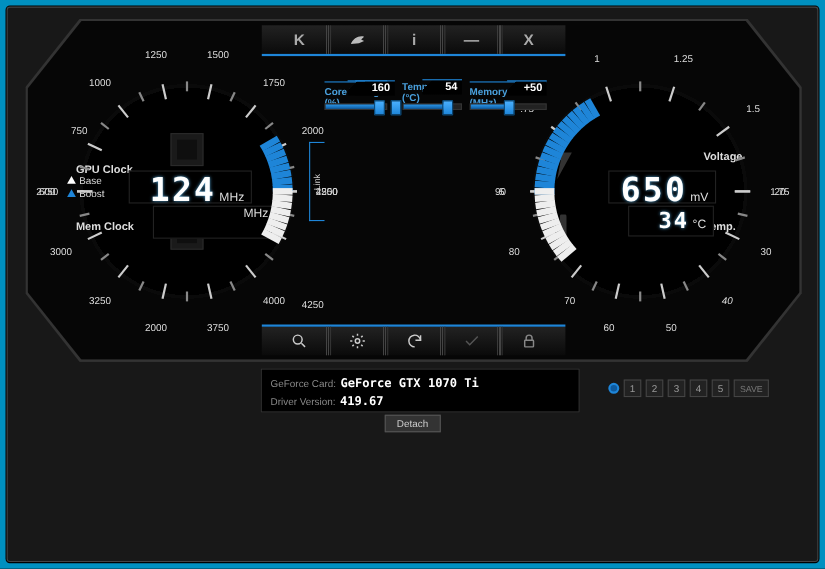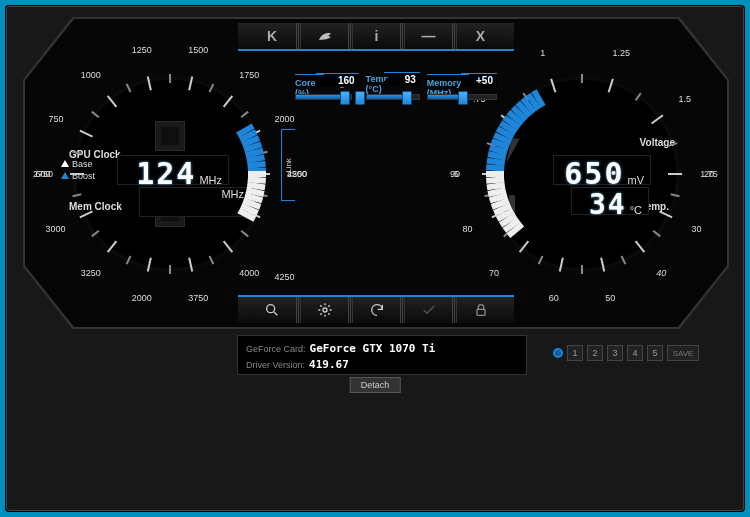--- a/index.html
+++ b/index.html
@@ -183,21 +183,21 @@
         <span class="digital">124</span>
         <span class="unit">MHz</span>
       </div>
       <div class="disp" style="left:84px;top:128px;width:112px;height:30px;">
         <span class="unit">MHz</span>
       </div>
     <div class="tick" style="transform: translate(-50%, -100px) rotate(-90deg); transform-origin: 50% 100px; height: 14px;"></div>
         <div class="tick-label" style="left: -12px; top: 115px;">600</div>
         <div class="tick minor" style="transform: translate(-50%, -100px) rotate(-77.1429deg); transform-origin: 50% 100px; height: 9px;"></div>
         <div class="tick" style="transform: translate(-50%, -100px) rotate(-64.2857deg); transform-origin: 50% 100px; height: 14px;"></div>
-        <div class="tick-label" style="left: 1px; top: 59.8968px;">750</div>
+        <div class="tick-label" style="left: 17px; top: 59.8968px;">750</div>
         <div class="tick minor" style="transform: translate(-50%, -100px) rotate(-51.4286deg); transform-origin: 50% 100px; height: 9px;"></div>
         <div class="tick" style="transform: translate(-50%, -100px) rotate(-38.5714deg); transform-origin: 50% 100px; height: 14px;"></div>
         <div class="tick-label" style="left: 35.8168px; top: 15.7074px;">1000</div>
         <div class="tick minor" style="transform: translate(-50%, -100px) rotate(-25.7143deg); transform-origin: 50% 100px; height: 9px;"></div>
         <div class="tick" style="transform: translate(-50%, -100px) rotate(-12.8571deg); transform-origin: 50% 100px; height: 14px;"></div>
         <div class="tick-label" style="left: 86.7398px; top: -8.81584px;">1250</div>
         <div class="tick minor" style="transform: translate(-50%, -100px) rotate(-3.55271e-15deg); transform-origin: 50% 100px; height: 9px;"></div>
         <div class="tick" style="transform: translate(-50%, -100px) rotate(12.8571deg); transform-origin: 50% 100px; height: 14px;"></div>
         <div class="tick-label" style="left: 143.26px; top: -8.81584px;">1500</div>
         <div class="tick minor" style="transform: translate(-50%, -100px) rotate(25.7143deg); transform-origin: 50% 100px; height: 9px;"></div>
@@ -257,21 +257,21 @@
       <svg class="therm" style="position:absolute;left:34px;top:136px;width:20px;height:34px;" viewBox="0 0 20 34">
           <path d="M8 2 a3 3 0 0 1 6 0 v18 a6 6 0 1 1 -6 0 Z"></path>
         </svg>
       <div class="right-lbl" style="right:22px;top:78px;">Voltage</div>
       <div class="right-lbl" style="right:28px;top:142px;">Temp.</div>
       <div class="disp" style="left:86px;top:96px;width:98px;height:30px;">
         <span class="digital">650</span>
         <span class="unit">mV</span>
       </div>
       <div class="disp" style="left:104px;top:128px;width:78px;height:28px;">
-        <span class="digital" style="font-size:28px;">34</span>
+        <span class="digital" style="font-size:20px;">34</span>
         <span class="unit">°C</span>
       </div>
     <div class="tick" style="transform: translate(-50%, -100px) rotate(-90deg); transform-origin: 50% 100px; height: 14px;"></div>
         <div class="tick-label" style="left: -12px; top: 115px;">.5</div>
         <div class="tick minor" style="transform: translate(-50%, -100px) rotate(-72deg); transform-origin: 50% 100px; height: 9px;"></div>
         <div class="tick" style="transform: translate(-50%, -100px) rotate(-54deg); transform-origin: 50% 100px; height: 14px;"></div>
         <div class="tick-label" style="left: 12.2548px; top: 40.3513px;">.75</div>
         <div class="tick minor" style="transform: translate(-50%, -100px) rotate(-36deg); transform-origin: 50% 100px; height: 9px;"></div>
         <div class="tick" style="transform: translate(-50%, -100px) rotate(-18deg); transform-origin: 50% 100px; height: 14px;"></div>
         <div class="tick-label" style="left: 75.7548px; top: -5.78418px;">1</div>
@@ -293,21 +293,21 @@
         <div class="tick" style="transform: translate(-50%, -100px) rotate(141.429deg); transform-origin: 50% 100px; height: 14px;"></div>
         <div class="tick-label" style="left: 194.183px; top: 214.293px; font-style: italic;">40</div>
         <div class="tick minor" style="transform: translate(-50%, -100px) rotate(154.286deg); transform-origin: 50% 100px; height: 9px;"></div>
         <div class="tick" style="transform: translate(-50%, -100px) rotate(167.143deg); transform-origin: 50% 100px; height: 14px;"></div>
         <div class="tick-label" style="left: 143.26px; top: 238.816px;">50</div>
         <div class="tick minor" style="transform: translate(-50%, -100px) rotate(180deg); transform-origin: 50% 100px; height: 9px;"></div>
         <div class="tick" style="transform: translate(-50%, -100px) rotate(192.857deg); transform-origin: 50% 100px; height: 14px;"></div>
         <div class="tick-label" style="left: 86.7398px; top: 238.816px;">60</div>
         <div class="tick minor" style="transform: translate(-50%, -100px) rotate(205.714deg); transform-origin: 50% 100px; height: 9px;"></div>
         <div class="tick" style="transform: translate(-50%, -100px) rotate(218.571deg); transform-origin: 50% 100px; height: 14px;"></div>
-        <div class="tick-label" style="left: 27px; top: 214.293px;">70</div>
+        <div class="tick-label" style="left: 51px; top: 214.293px;">70</div>
         <div class="tick minor" style="transform: translate(-50%, -100px) rotate(231.429deg); transform-origin: 50% 100px; height: 9px;"></div>
         <div class="tick" style="transform: translate(-50%, -100px) rotate(244.286deg); transform-origin: 50% 100px; height: 14px;"></div>
         <div class="tick-label" style="left: 0.576954px; top: 170.103px;">80</div>
         <div class="tick minor" style="transform: translate(-50%, -100px) rotate(257.143deg); transform-origin: 50% 100px; height: 9px;"></div>
         <div class="tick" style="transform: translate(-50%, -100px) rotate(270deg); transform-origin: 50% 100px; height: 14px;"></div>
         <div class="tick-label" style="left: -12px; top: 115px;">90</div>
         <div class="arc-seg" style="background: rgb(30, 133, 216); transform: translate(-50%, -96px) rotate(-90deg); transform-origin: 50% 96px;"></div>
         <div class="arc-seg" style="background: rgb(30, 133, 216); transform: translate(-50%, -96px) rotate(-86deg); transform-origin: 50% 96px;"></div>
         <div class="arc-seg" style="background: rgb(30, 133, 216); transform: translate(-50%, -96px) rotate(-82deg); transform-origin: 50% 96px;"></div>
         <div class="arc-seg" style="background: rgb(30, 133, 216); transform: translate(-50%, -96px) rotate(-78deg); transform-origin: 50% 96px;"></div>
@@ -351,21 +351,21 @@
       </div>
       <div class="slider-row top-line">
         <div class="slider-value">160</div>
         <div class="track">
             <div class="fill" style="width:90%"></div>
             <div class="thumb" style="left:90%"></div>
           </div>
       </div>
       <div class="slider-row">
         <div class="slider-label">Temp. Limit (°C)</div>
-        <div class="slider-value">93</div>
+        <div class="slider-value">54</div>
         <div class="track">
             <div class="fill" style="width:78%"></div>
             <div class="thumb" style="left:78%"></div>
           </div>
       </div>
       <div class="slider-row top-line">
         <div class="slider-label">Memory Clock (MHz)</div>
         <div class="slider-value">+50</div>
         <div class="track">
             <div class="fill" style="width:52%"></div>

